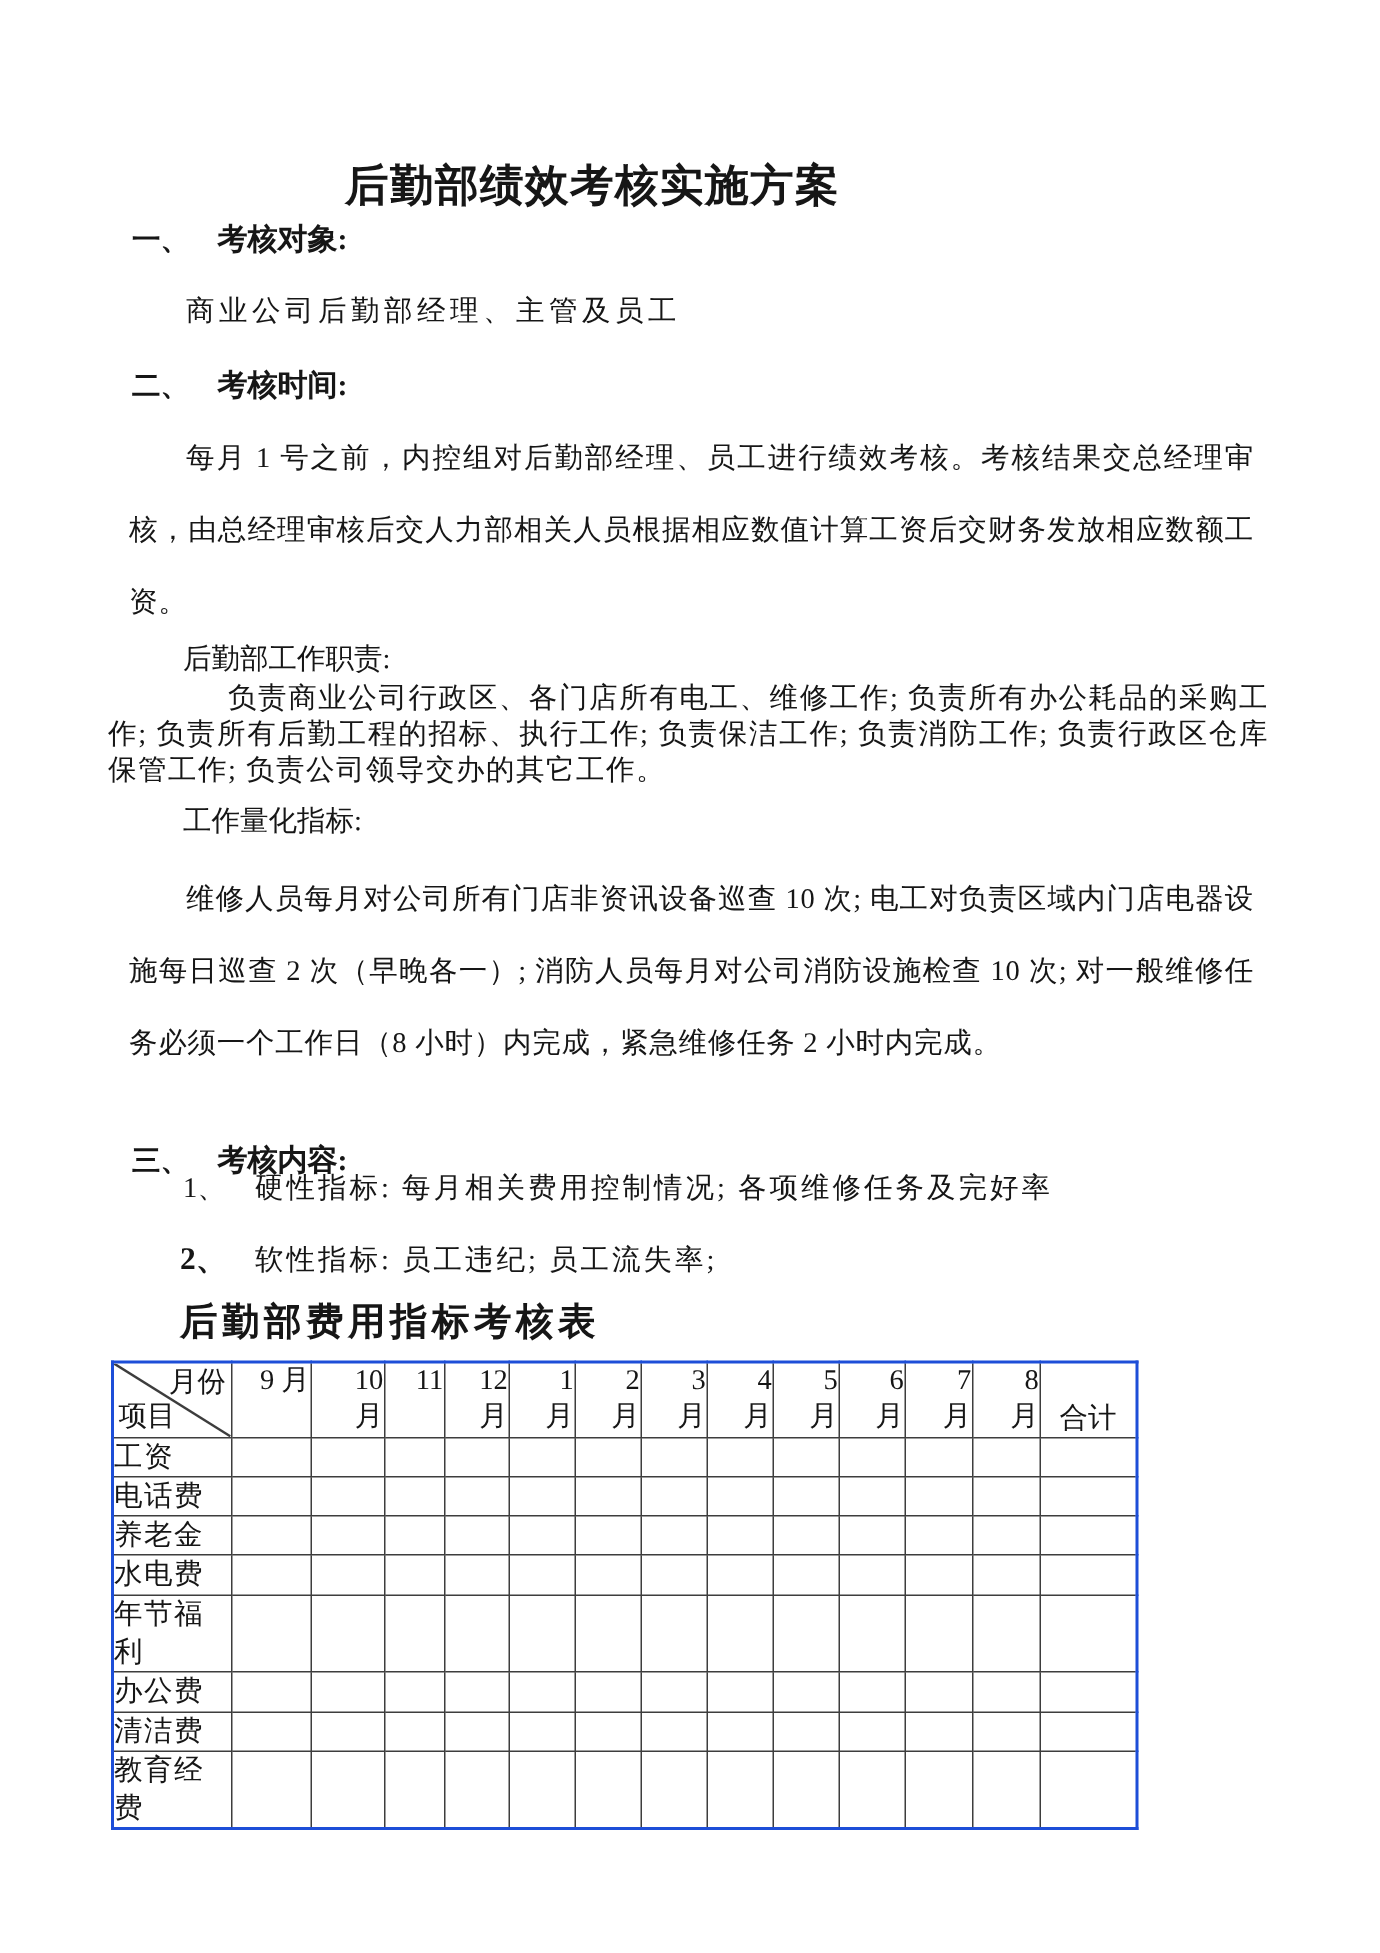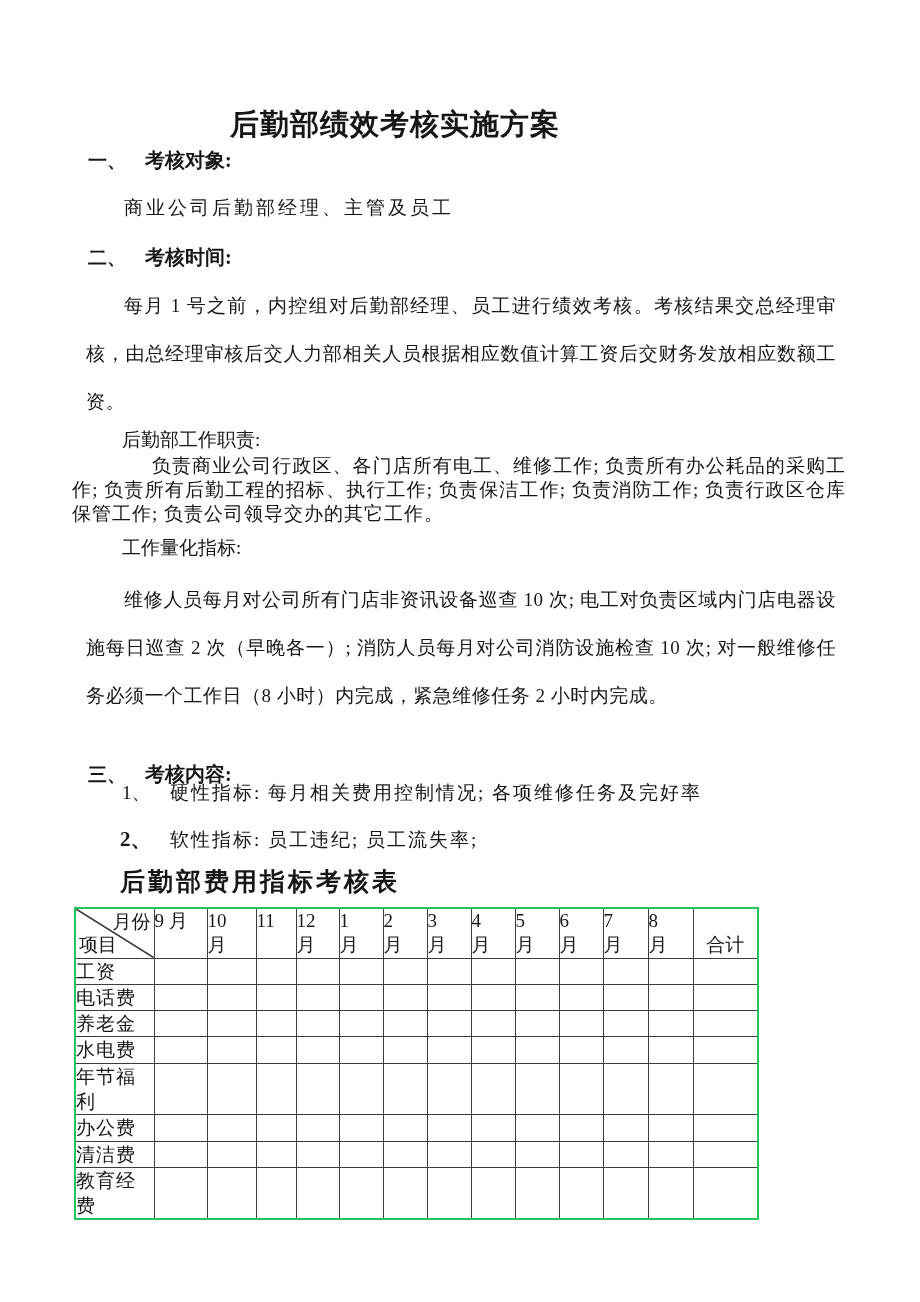--- a/index.html
+++ b/index.html
@@ -38,27 +38,27 @@
 
   .table-title{
     left:120px;top:866px;font-size:25px;font-weight:bold;line-height:30px;letter-spacing:3px;
     font-family:"Liberation Sans","DejaVu Sans",sans-serif;
   }
 
   table.fee{
     position:absolute;left:74px;top:907px;border-collapse:collapse;table-layout:fixed;
     font-size:19px;color:#161616;
   }
-  table.fee{border:2px solid #22c55e;}
+  table.fee{border:2px solid #1d4ed8;}
   table.fee td,table.fee th{
     border:1px solid #3d3d3d;padding:0;font-weight:normal;overflow:hidden;
   }
   tr.hrow{height:50px;}
   tr.r25{height:25px;} tr.r27{height:27px;padding-left:31px;} tr.r48{height:48px;}
-  th.mh{vertical-align:top;text-align:left;white-space:pre-line;line-height:24px;padding-top:1px;}
+  th.mh{vertical-align:top;text-align:right;white-space:pre-line;line-height:24px;padding-top:1px;}
   th.total{vertical-align:bottom;text-align:center;padding-bottom:2px;}
   td.lbl{vertical-align:top;text-align:left;padding:0 2px;line-height:25px;white-space:pre-line;letter-spacing:1px;}
   th.corner{position:relative;vertical-align:top;}
   .corner svg{position:absolute;left:0;top:0;width:100%;height:100%;}
   .c-tr{position:absolute;top:1px;right:3px;line-height:24px;}
   .c-bl{position:absolute;bottom:1px;left:3px;line-height:24px;}
 </style>
 </head>
 <body>
 

